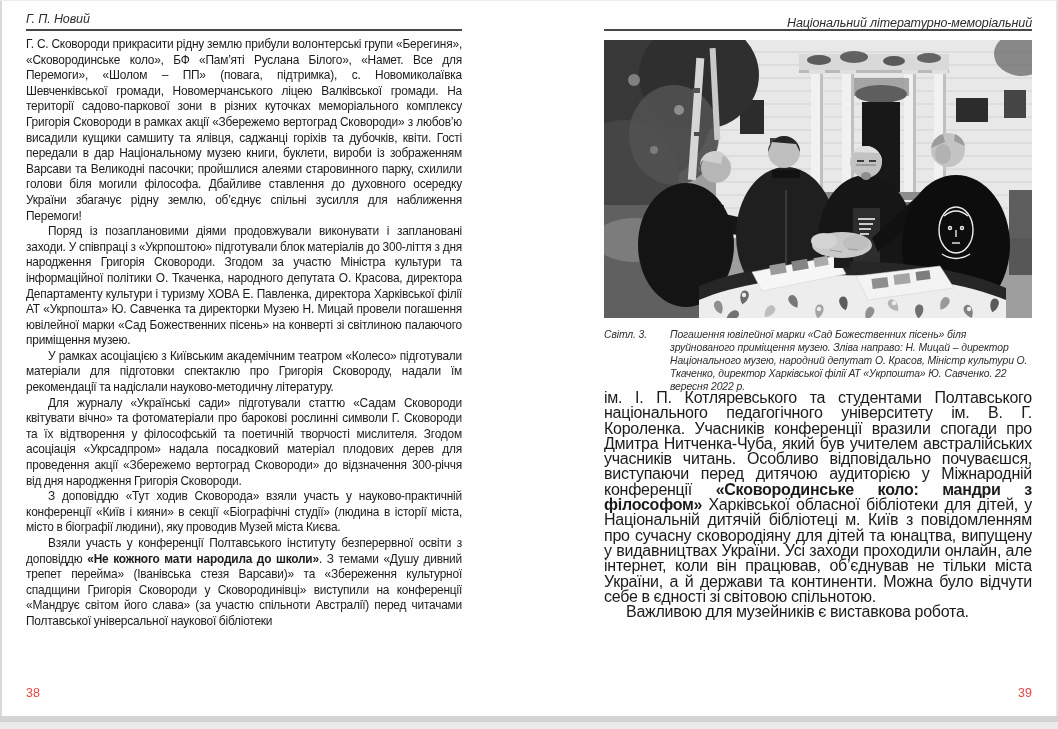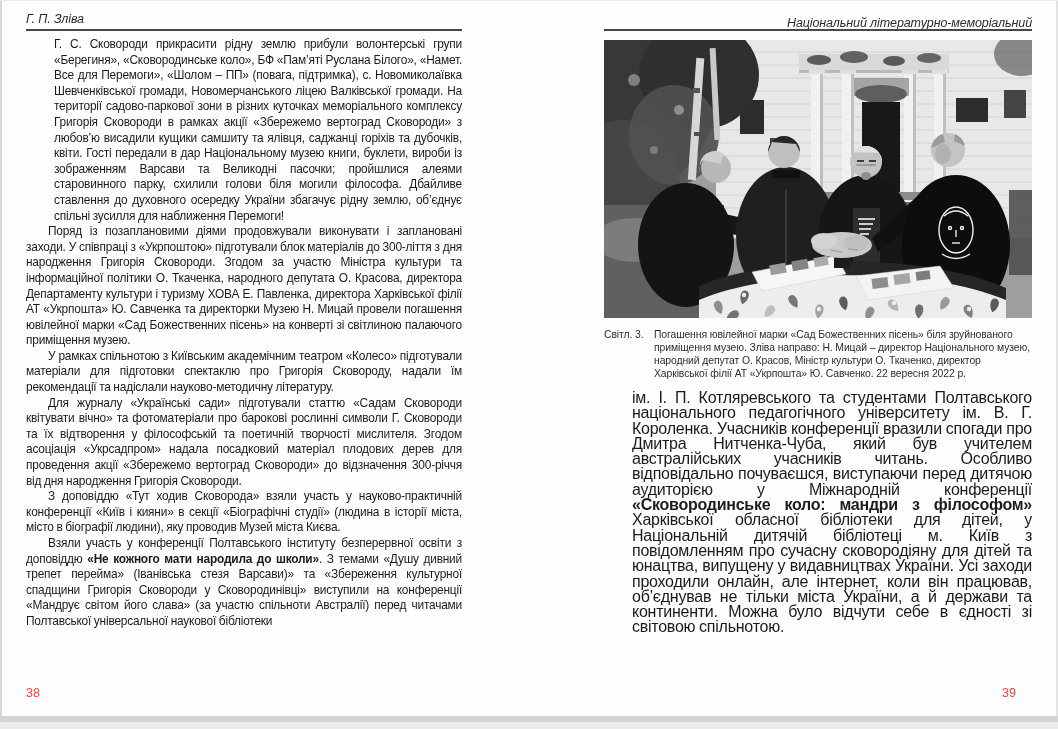--- a/index.html
+++ b/index.html
@@ -11,58 +11,58 @@
   .runhead.right { right:26px; top:17px; text-align:right; line-height:13.5px; }
 
   .rule { position:absolute; top:29px; height:2px; background:#474747; }
   .left-rule { left:26px; width:436px; }
   .right-rule { left:604px; width:428px; }
 
   .body-col { position:absolute; text-align:justify; color:#1b1b1b; overflow:hidden; }
   .left-col  { left:26px;  top:37px;  width:436px; height:648px; font-size:11.9px; line-height:15.6px; letter-spacing:-0.2px; word-spacing:-0.4px; }
   .right-col { left:604px; top:390px; width:428px; height:296px; font-size:16px; line-height:15.3px; letter-spacing:-0.25px; word-spacing:-0.4px; }
   .para { text-indent:22px; }
-  .para.no-indent { text-indent:0;margin-left:28px; }
+  .para.no-indent { text-indent:0; }
   .bold { font-weight:bold; }
 
   .photo { position:absolute; left:604px; top:40px; width:428px; height:278px; background:#9e9e9e; }
   .photo svg { display:block; width:100%; height:100%; }
 
-  .caption { position:absolute; left:604px; top:329px; width:428px; display:flex; font-size:10.4px; line-height:12.9px; color:#2e2e2e; letter-spacing:-0.1px; }
+  .caption { position:absolute; left:604px; top:329px; width:428px; display:flex; font-style:italic; font-size:10.4px; line-height:12.9px; color:#2e2e2e; letter-spacing:-0.1px; }
   .cap-label { flex:none; width:50px; }
-  .cap-text { flex:1; }
+  .cap-text { flex:1;margin-left:16px; }
 
   .pagenum { position:absolute; top:686px; font-size:12.5px; color:#ef4444; }
   .pn-left { left:26px; }
-  .pn-right { right:42px; }
+  .pn-right { right:26px; }
 
   .edge { position:absolute; pointer-events:none; }
   .edge-left { left:0; top:0; width:2px; height:729px; background:#d9d9d9; }
   .edge-right { right:0; top:0; width:2px; height:729px; background:#e3e3e3; }
   .edge-top { left:0; top:0; height:1px; width:100%; background:#ececec; }
   .edge-bottom { left:0; top:716px; height:6px; width:100%; background:#d3d3d3; }
   .edge-bottom2 { left:0; top:722px; height:7px; width:100%; background:#ebebeb; }
 </style>
 </head>
 <body>
 
 <div class="sheet">
 
-  <div class="runhead left">Г. П. Зліва</div>
+  <div class="runhead left">Г. П. Новий</div>
   <div class="rule left-rule"></div>
 
   <div class="runhead right">
     <div>Національний літературно-меморіальний</div>
   </div>
   <div class="rule right-rule"></div>
 
   <div class="body-col left-col">
       <p class="para no-indent"><span>Г. С. Сковороди прикрасити рідну землю прибули волонтерські групи «Берегиня», «Сковородинське коло», БФ «Пам’яті Руслана Білого», «Намет. Все для Перемоги», «Шолом – ПП» (повага, підтримка), с. Новомиколаївка Шевченківської громади, Новомерчанського ліцею Валківської громади. На території садово-паркової зони в різних куточках меморіального комплексу Григорія Сковороди в рамках акції «Збережемо вертоград Сковороди» з любов’ю висадили кущики самшиту та ялівця, саджанці горіхів та дубочків, квіти. Гості передали в дар Національному музею книги, буклети, вироби із зображенням Варсави та Великодні пасочки; пройшлися алеями старовинного парку, схилили голови біля могили філософа. Дбайливе ставлення до духовного осередку України збагачує рідну землю, об’єднує спільні зусилля для наближення Перемоги!</span></p>
       <p class="para"><span>Поряд із позаплановими діями продовжували виконувати і заплановані заходи. У співпраці з «Укрпоштою» підготували блок матеріалів до 300-ліття з дня народження Григорія Сковороди. Згодом за участю Міністра культури та інформаційної політики О. Ткаченка, народного депутата О. Красова, директора Департаменту культури і туризму ХОВА Е. Павленка, директора Харківської філії АТ «Укрпошта» Ю. Савченка та директорки Музею Н. Мицай провели погашення ювілейної марки «Сад Божественних пісень» на конверті зі світлиною палаючого приміщення музею.</span></p>
-      <p class="para"><span>У рамках спільнотою з Київським академічним театром «Колесо» підготували матеріали для підготовки спектаклю про Григорія Сковороду, надали їм рекомендації та надіслали науково-методичну літературу.</span></p>
+      <p class="para"><span>У рамках асоціацією з Київським академічним театром «Колесо» підготували матеріали для підготовки спектаклю про Григорія Сковороду, надали їм рекомендації та надіслали науково-методичну літературу.</span></p>
       <p class="para"><span>Для журналу «Українські сади» підготували статтю «Садам Сковороди квітувати вічно» та фотоматеріали про барокові рослинні символи Г. Сковороди та їх відтворення у філософській та поетичній творчості мислителя. Згодом асоціація «Укрсадпром» надала посадковий матеріал плодових дерев для проведення акції «Збережемо вертоград Сковороди» до відзначення 300-річчя від дня народження Григорія Сковороди.</span></p>
       <p class="para"><span>З доповіддю «Тут ходив Сковорода» взяли участь у науково-практичній конференції «Київ і кияни» в секції «Біографічні студії» (людина в історії міста, місто в біографії людини), яку проводив Музей міста Києва.</span></p>
       <p class="para"><span>Взяли участь у конференції Полтавського інституту безперервної освіти з доповіддю </span><span class="bold">«Не кожного мати народила до школи»</span><span>. З темами «Душу дивний трепет перейма» (Іванівська стезя Варсави)» та «Збереження культурної спадщини Григорія Сковороди у Сковородинівці» виступили на конференції «Мандрує світом його слава» (за участю спільноти Австралії) перед читачами Полтавської універсальної наукової бібліотеки</span></p>
     </div>
 
   <figure class="photo">
     <svg viewBox="0 0 428 278" preserveAspectRatio="none" role="img">
       <defs>
         <path id="pin" d="M0,6.5 C-5.5,1.5 -5.5,-7.5 0,-7.5 C5.5,-7.5 5.5,1.5 0,6.5 Z"></path>
       </defs>
@@ -236,20 +236,21 @@
     </svg>
   </figure>
 
   <div class="caption">
     <span class="cap-label">Світл. 3.</span>
     <span class="cap-text">Погашення ювілейної марки «Сад Божественних пісень» біля зруйнованого приміщення музею. Зліва направо: Н. Мицай – директор Національного музею, народний депутат О. Красов, Міністр культури О. Ткаченко, директор Харківської філії АТ «Укрпошта» Ю. Савченко. 22 вересня 2022 р.</span>
   </div>
 
   <div class="body-col right-col">
       <p class="para no-indent"><span>ім. І. П. Котляревського та студентами Полтавського національного педагогічного університету ім. В. Г. Короленка. Учасників конференції вразили спогади про Дмитра Нитченка-Чуба, який був учителем австралійських учасників читань. Особливо відповідально почуваєшся, виступаючи перед дитячою аудиторією у Міжнародній конференції </span><span class="bold">«Сковородинське коло: мандри з філософом»</span><span> Харківської обласної бібліотеки для дітей, у Національній дитячій бібліотеці м. Київ з повідомленням про сучасну сковородіяну для дітей та юнацтва, випущену у видавництвах України. Усі заходи проходили онлайн, але інтернет, коли він працював, об’єднував не тільки міста України, а й держави та континенти. Можна було відчути себе в єдності зі світовою спільнотою.</span></p>
+      <p class="para"><span>Важливою для музейників є виставкова робота.</span></p>
     </div>
 
   <div class="pagenum pn-left">38</div>
   <div class="pagenum pn-right">39</div>
 
   <div class="edge edge-left"></div>
   <div class="edge edge-right"></div>
   <div class="edge edge-top"></div>
   <div class="edge edge-bottom"></div>
   <div class="edge edge-bottom2"></div>

